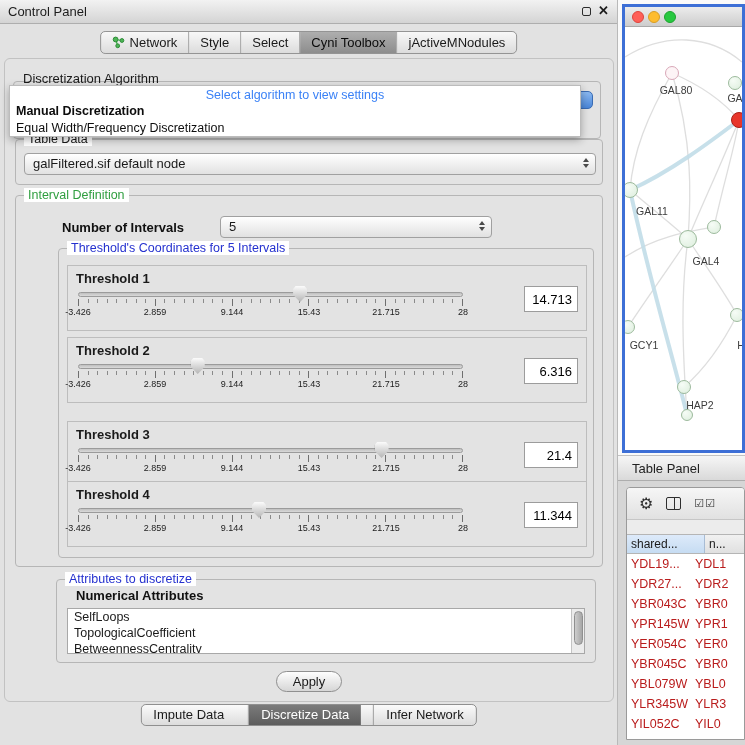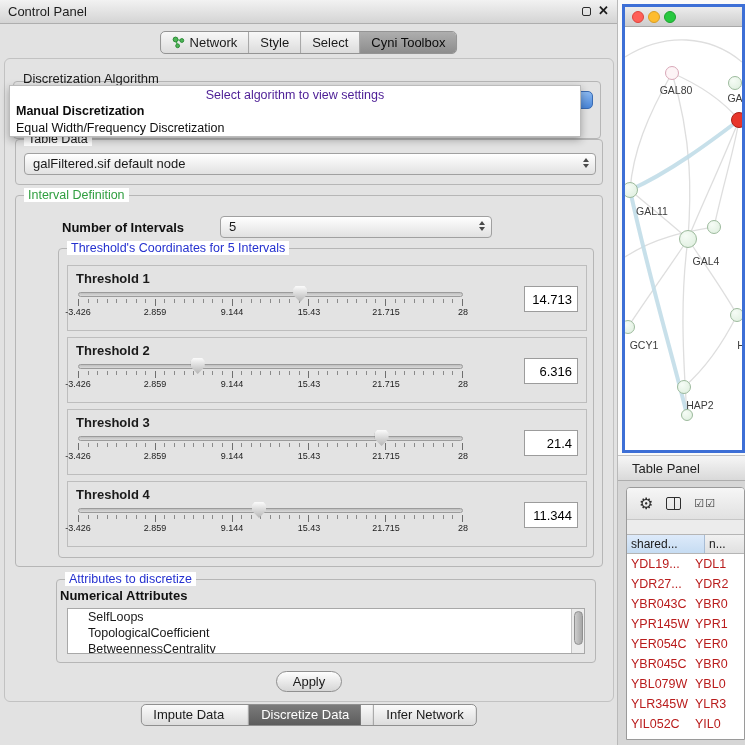--- a/index.html
+++ b/index.html
@@ -22,21 +22,21 @@
 
   .group { position:absolute; border:1px solid #b6b6b6; border-radius:4px; }
   .glabel { position:absolute; top:-8px; left:8px; background:#ffffff; padding:0 4px; font-size:12.5px; white-space:nowrap; }
   .glabel.green { color:#2f9e3f; }
   .glabel.blue { color:#2531cf; }
 
   
   .algo-label { position:absolute; left:18px; top:12px; font-size:13px; color:#1a1a1a; z-index:1; }
   .combo-fragment { position:absolute; left:574px; top:32px; width:14px; height:18px; background:linear-gradient(#8ab8f0,#4a86d8); border:1px solid #3a6cb4; border-radius:0 5px 5px 0; z-index:2; }
   .algo-popup { position:absolute; left:4px; top:26px; width:572px; height:52px; background:#ffffff; border:1px solid #bcbcbc; box-shadow:0 3px 8px rgba(0,0,0,.3); z-index:5; }
-  .popup-placeholder { position:absolute; left:0; right:0; top:2px; text-align:center; font-size:12.5px; color:#4c1d95; }
+  .popup-placeholder { position:absolute; left:0; right:0; top:2px; text-align:center; font-size:12.5px; color:#3b82f6; }
   .popup-opt { position:absolute; left:6px; font-size:12.5px; color:#0d0d0d; white-space:nowrap; cursor:pointer; }
   .popup-opt.b { font-weight:bold; top:18px; }
   .popup-opt.n { top:35px; }
 
   
   .combo { position:absolute; height:22px; background:linear-gradient(#ffffff,#e1e1e1); border:1px solid #a0a0a0; border-radius:4px; font-size:13px; line-height:20px; padding:0 22px 0 8px; overflow:hidden; white-space:nowrap; cursor:pointer; }
   .arrows { position:absolute; right:6px; top:4px; display:flex; flex-direction:column; gap:2px; }
   .arr-up { width:0; height:0; border-left:3.5px solid transparent; border-right:3.5px solid transparent; border-bottom:4.5px solid #4a4a4a; }
   .arr-dn { width:0; height:0; border-left:3.5px solid transparent; border-right:3.5px solid transparent; border-top:4.5px solid #4a4a4a; }
 
@@ -51,21 +51,21 @@
   .ticks { display:flex; justify-content:space-between; height:7px; margin-top:2px; align-items:flex-start; }
   .tick { width:1px; height:4px; background:#8a8a8a; }
   .tick.major { height:7px; background:#6f6f6f; }
   .ticklabels { position:relative; height:10px; margin-top:1px; font-size:9px; color:#1c1c1c; }
   .ticklabel { position:absolute; transform:translateX(-50%); white-space:nowrap; }
   .valbox { position:absolute; right:8px; top:20px; width:54px; height:26px; background:#fff; border:1px solid #9c9c9c; font-family:"Liberation Sans", sans-serif; font-size:13px; text-align:right; padding-right:5px; }
 
   
   .listbox { position:absolute; left:10px; right:10px; top:28px; height:46px; background:#fff; border:1px solid #a8a8a8; overflow:hidden; }
   .list-inner { position:absolute; left:0; right:13px; top:0; }
-  .listitem { font-size:12.5px; line-height:16px; padding-left:20px; white-space:nowrap; cursor:default; }
+  .listitem { font-size:12.5px; line-height:16px; padding-left:6px; white-space:nowrap; cursor:default; }
   .list-scroll { position:absolute; right:0; top:0; bottom:0; width:13px; background:#ececec; border-left:1px solid #c4c4c4; }
   .list-scroll-thumb { position:absolute; left:1.5px; right:1.5px; top:2px; height:34px; background:linear-gradient(90deg,#cdcdcd,#a6a6a6); border:1px solid #8f8f8f; border-radius:5px; cursor:pointer; }
 
   .apply-btn { position:absolute; left:50%; transform:translateX(-50%); top:612px; width:66px; height:21px; background:linear-gradient(#fefefe,#d6d6d6); border:1px solid #8f8f8f; border-radius:11px; font-size:13px; text-align:center; line-height:19px; cursor:pointer; }
 
   .btabs { position:absolute; top:704px; left:50%; transform:translateX(-50%); display:flex; height:22px; border:1px solid #8f8f8f; border-radius:5px; overflow:hidden; background:linear-gradient(#fafafa,#dcdcdc);gap:12px; }
   .btab { padding:0 12px; line-height:20px; font-size:13px; white-space:nowrap; cursor:pointer; }
   .btab + .btab { border-left:1px solid #9f9f9f; }
   .btab.active { background:linear-gradient(#7b7b7b,#5d5d5d); color:#fff; }
 
@@ -128,20 +128,23 @@
     </div>
     <div class="ttab">
         <span>Style</span>
       </div>
     <div class="ttab">
         <span>Select</span>
       </div>
     <div class="ttab active">
         <span>Cyni Toolbox</span>
       </div>
+    <div class="ttab">
+        <span>jActiveMNodules</span>
+      </div>
   </div>
 
   <div class="cp-content">
 
     <span class="algo-label">Discretization Algorithm</span>
     <div class="group" style="left:8px; top:22px; width:588px; height:58px;"></div>
     <div class="combo-fragment"></div>
 
     <div class="algo-popup">
       <div class="popup-placeholder">Select algorithm to view settings</div>
@@ -290,21 +293,21 @@
                 <span class="ticklabel" style="left: 20%;">2.859</span>
                 <span class="ticklabel" style="left: 40%;">9.144</span>
                 <span class="ticklabel" style="left: 60%;">15.43</span>
                 <span class="ticklabel" style="left: 80%;">21.715</span>
                 <span class="ticklabel" style="left: 100%;">28</span>
               </div>
           </div>
           <input class="valbox" value="6.316" style="">
         </div>
 
-        <div class="tbox" style="top:160px;">
+        <div class="tbox" style="top:172px;">
           <span class="tbox-label">Threshold 3</span>
           <div class="slider">
             <div class="track">
                 <div class="thumb" style="left: calc(79% - 7px);"></div>
               </div>
             <div class="ticks">
                 <span class="tick major"></span>
                 <span class="tick"></span>
                 <span class="tick"></span>
                 <span class="tick"></span>
@@ -416,21 +419,21 @@
                 <span class="ticklabel" style="left: 100%;">28</span>
               </div>
           </div>
           <input class="valbox" value="11.344" style="">
         </div>
       </div>
     </div>
 
     <div class="group" style="left:51px; top:520px; width:540px; height:84px;">
       <span class="glabel blue">Attributes to discretize</span>
-      <span class="bold-label" style="left:3px; top:8px;">Numerical Attributes</span>
+      <span class="bold-label" style="left:19px; top:8px;">Numerical Attributes</span>
       <div class="listbox">
         <div class="list-inner">
             <div class="listitem">SelfLoops</div>
             <div class="listitem">TopologicalCoefficient</div>
             <div class="listitem">BetweennessCentrality</div>
           </div>
         <div class="list-scroll">
           <div class="list-scroll-thumb"></div>
         </div>
       </div>

